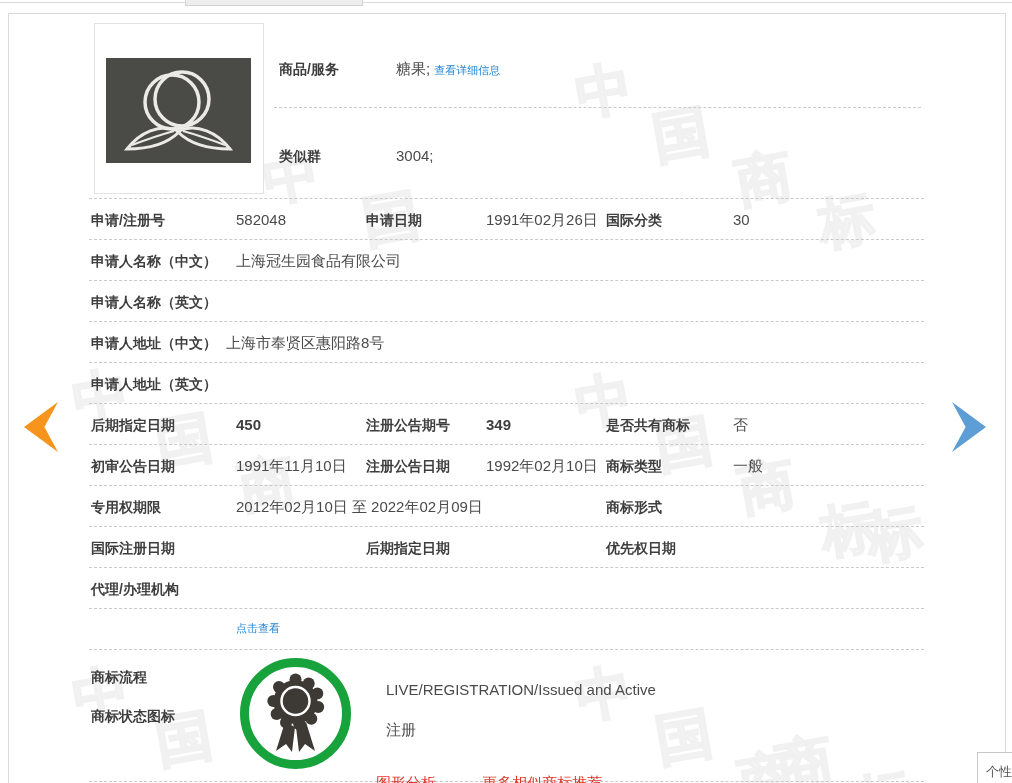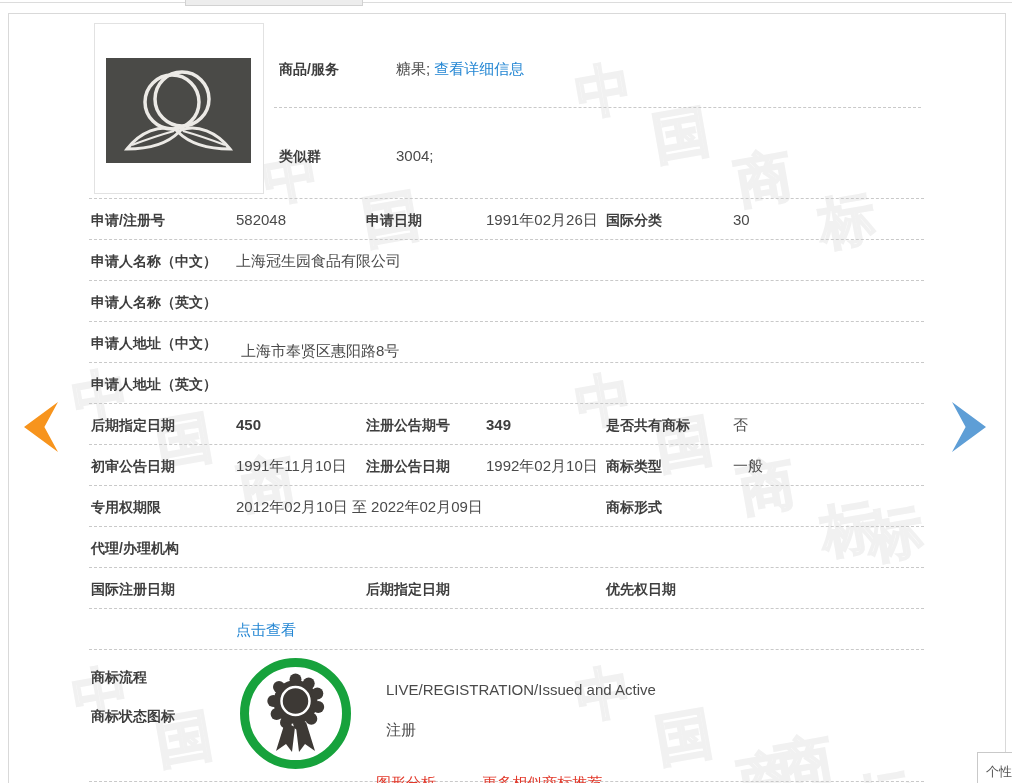--- a/index.html
+++ b/index.html
@@ -18,21 +18,21 @@
     color:transparent;-webkit-text-stroke:2px #f1f1f1;transform:rotate(-10deg);user-select:none;}
   .content{position:absolute;left:0;top:0;right:0;bottom:0;z-index:2;}
   
   .img-box{position:absolute;left:85px;top:9px;width:168px;height:169px;
     border:1px solid #e2e2e2;background:#fff;cursor:pointer;}
   .img-box svg{position:absolute;left:11px;top:34px;display:block;}
   
   .field-label{font-weight:bold;font-size:14px;color:#3e3e3e;white-space:nowrap;}
   .field-value{font-size:15px;color:#4a4a4a;white-space:nowrap;}
   .field-value.bold{font-weight:bold;color:#3e3e3e;}
-  a.link{color:#2386d3;text-decoration:none;cursor:pointer;font-size:15px;white-space:nowrap;}
+  a.link{color:#2386d3;text-decoration:none;cursor:pointer;font-size:11px;white-space:nowrap;}
   
   .goods-label{position:absolute;left:270px;top:47px;}
   .goods-value{position:absolute;left:387px;top:46px;}
   .dash-goods{position:absolute;left:265px;top:93px;width:647px;height:0;border-top:1px dashed #c9c9c9;}
   .similar-label{position:absolute;left:270px;top:134px;}
   .similar-value{position:absolute;left:387px;top:133px;}
   
   .rows{position:absolute;left:80px;top:184px;width:835px;border-top:1px dashed #c9c9c9;}
   .row{position:relative;height:40px;border-bottom:1px dashed #c9c9c9;}
   .row .lbl{position:absolute;top:13px;}
@@ -121,21 +121,21 @@
           </div>
           <div class="row">
             <span class="lbl field-label" style="left: 2px;">申请人名称（中文）</span>
             <span class="val field-value" style="left: 147px;">上海冠生园食品有限公司</span>
           </div>
           <div class="row">
             <span class="lbl field-label" style="left: 2px;">申请人名称（英文）</span>
           </div>
           <div class="row">
             <span class="lbl field-label" style="left: 2px;">申请人地址（中文）</span>
-            <span class="val field-value" style="left: 152px; margin-top: 8px;">上海市奉贤区惠阳路8号</span>
+            <span class="val field-value" style="left: 137px;">上海市奉贤区惠阳路8号</span>
           </div>
           <div class="row">
             <span class="lbl field-label" style="left: 2px;">申请人地址（英文）</span>
           </div>
           <div class="row">
             <span class="lbl field-label" style="left: 2px;">后期指定日期</span>
             <span class="val field-value bold" style="left: 147px;">450</span>
             <span class="lbl field-label" style="left: 277px;">注册公告期号</span>
             <span class="val field-value bold" style="left: 397px;">349</span>
             <span class="lbl field-label" style="left: 517px;">是否共有商标</span>
@@ -148,26 +148,26 @@
             <span class="val field-value" style="left: 397px;">1992年02月10日</span>
             <span class="lbl field-label" style="left: 517px;">商标类型</span>
             <span class="val field-value" style="left: 644px;">一般</span>
           </div>
           <div class="row">
             <span class="lbl field-label" style="left: 2px;">专用权期限</span>
             <span class="val field-value" style="left: 147px;">2012年02月10日 至 2022年02月09日</span>
             <span class="lbl field-label" style="left: 517px;">商标形式</span>
           </div>
           <div class="row">
-            <span class="lbl field-label" style="left: 2px;">代理/办理机构</span>
-          </div>
-          <div class="row">
             <span class="lbl field-label" style="left: 2px;">国际注册日期</span>
             <span class="lbl field-label" style="left: 277px;">后期指定日期</span>
             <span class="lbl field-label" style="left: 517px;">优先权日期</span>
+          </div>
+          <div class="row">
+            <span class="lbl field-label" style="left: 2px;">代理/办理机构</span>
           </div>
           <div class="row">
             <span class="lbl field-label" style="left: 2px; margin-top: 47px;">商标流程</span>
             <a class="val link" style="left: 147px;">点击查看</a>
           </div>
         </div>
 
       <div class="status-row">
         <span class="status-label field-label">商标状态图标</span>
         <svg class="badge" width="115" height="115" viewBox="0 0 115 115">

